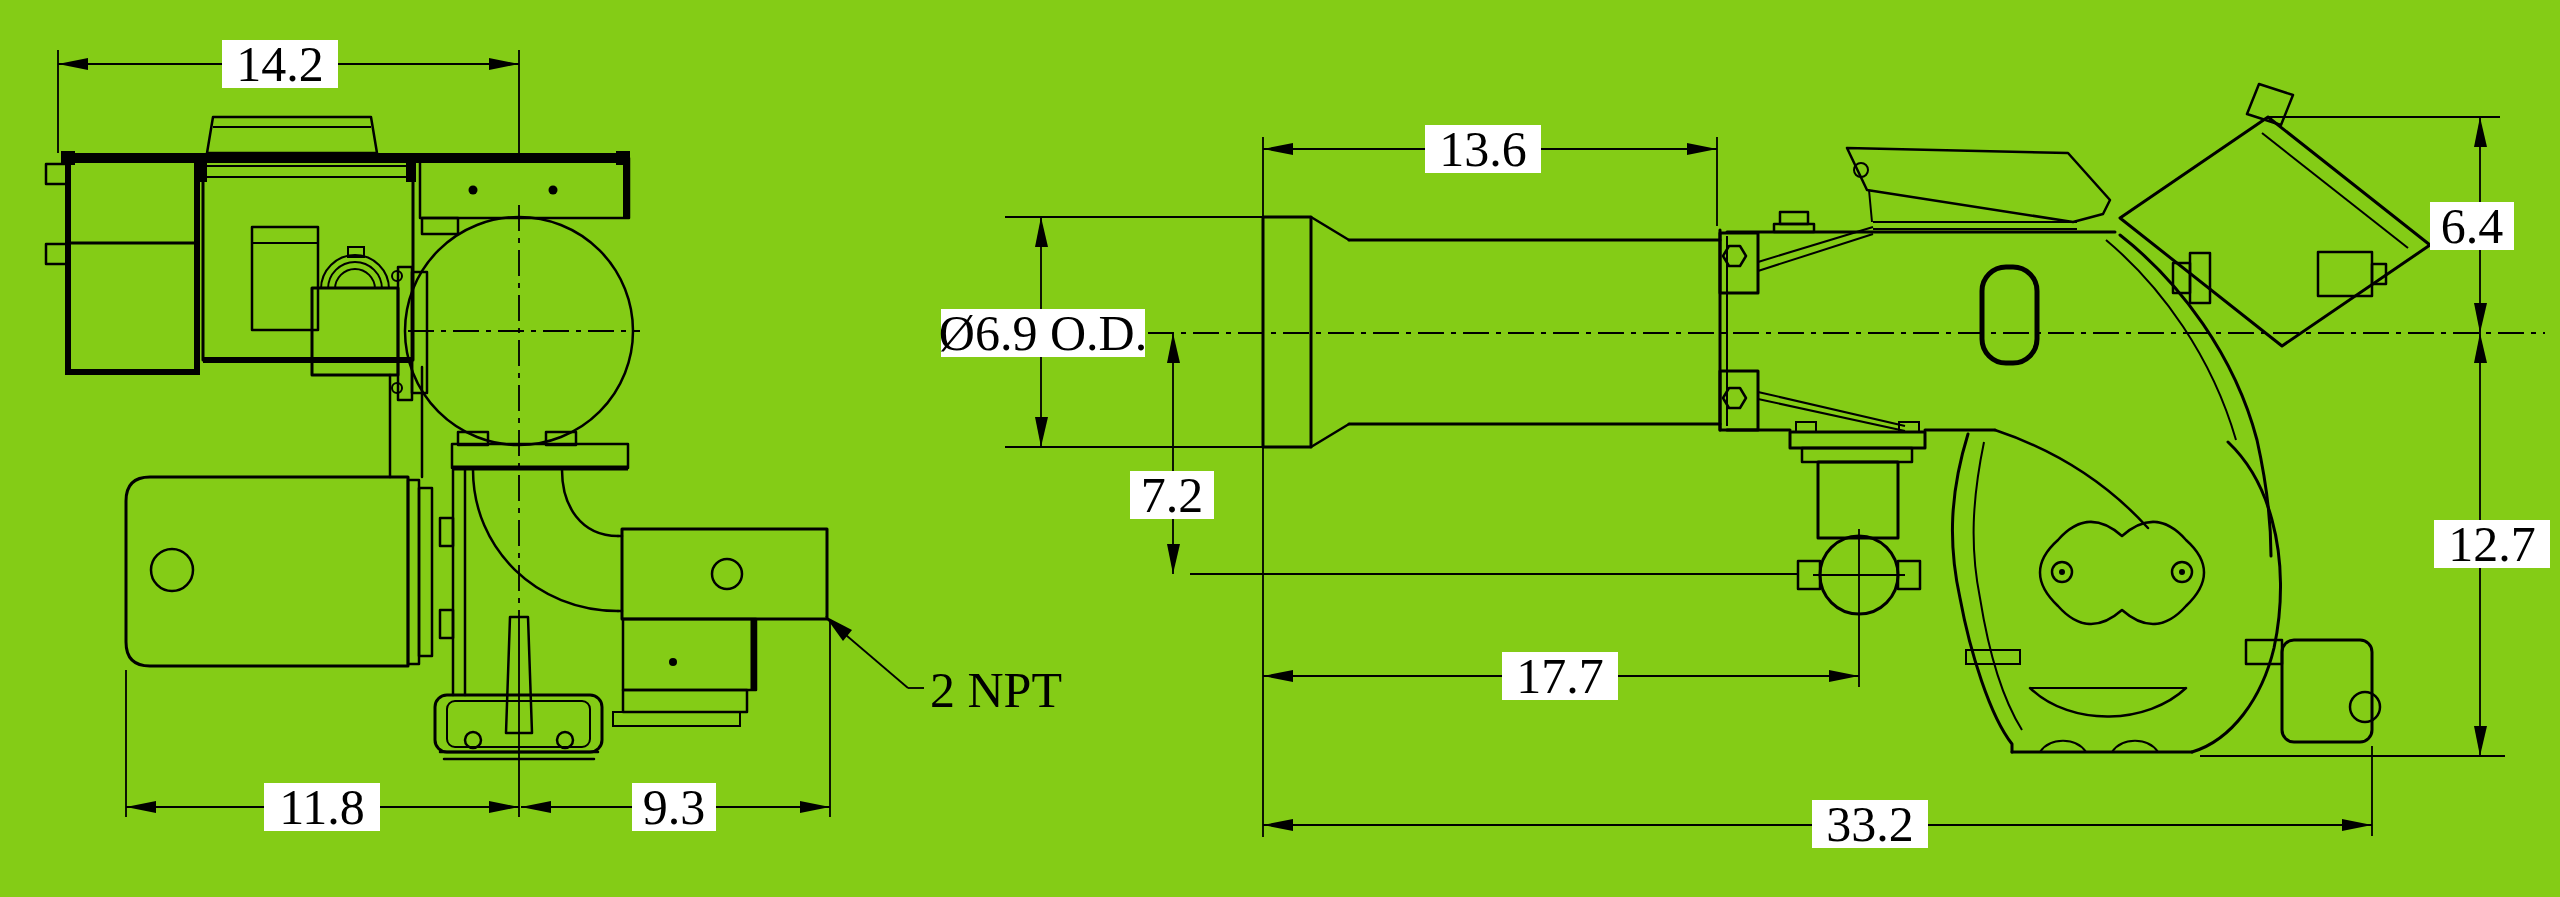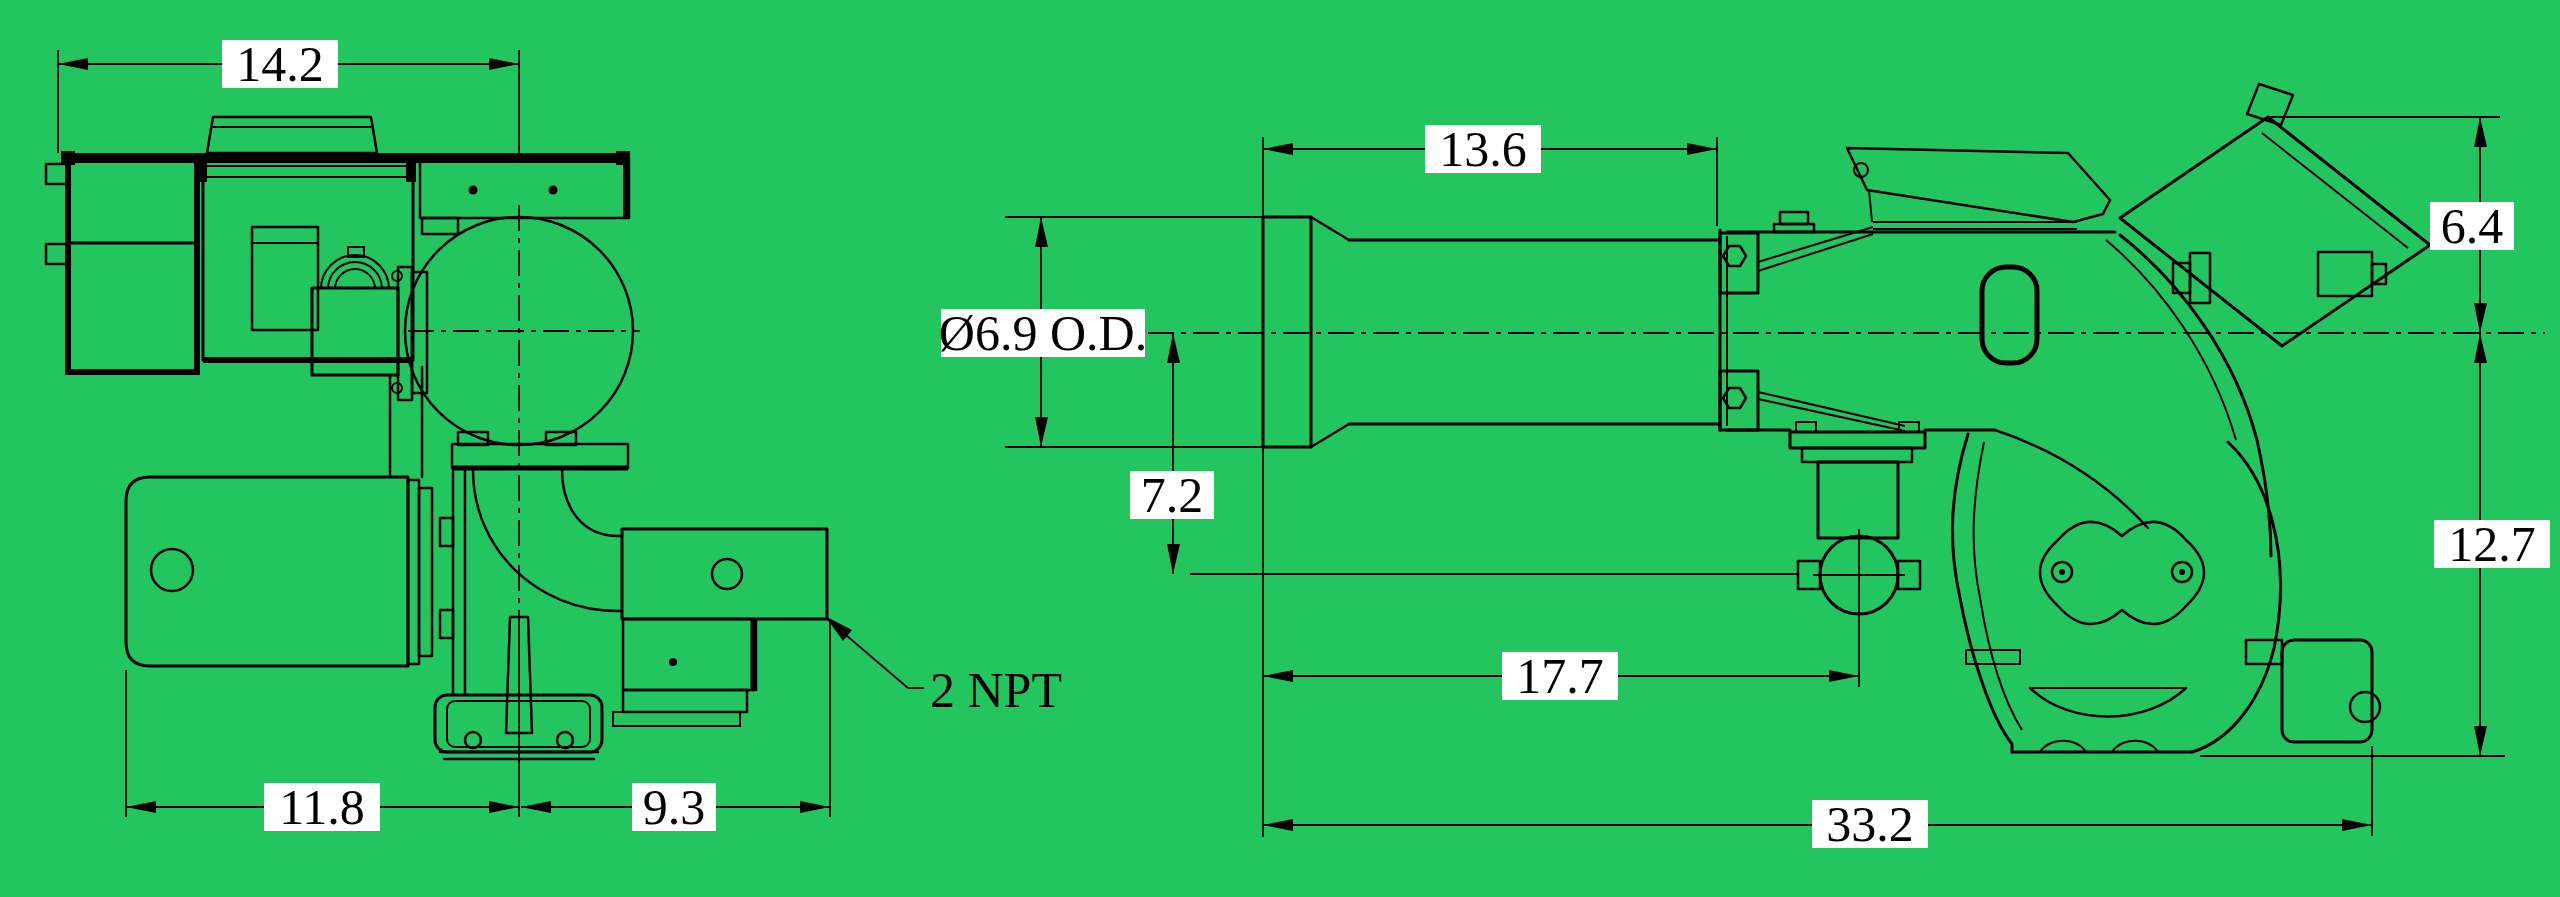--- a/index.html
+++ b/index.html
@@ -1,16 +1,16 @@
 <!DOCTYPE html>
 <html><head>
 <meta charset="utf-8">
 <style>
   html,body{margin:0;padding:0;background:#ffffff;}
-  .stage{position:relative;width:2560px;height:897px;background:#22c55e;overflow:hidden;}
+  .stage{position:relative;width:2560px;height:897px;background:#84cc16;overflow:hidden;}
   svg{display:block;}
   svg line,svg path,svg rect,svg circle,svg polygon,svg polyline{vector-effect:none;}
   .obj{stroke:#000;fill:none;stroke-width:2.5;stroke-linecap:round;stroke-linejoin:round;}
   .obj3{stroke:#000;fill:none;stroke-width:3;stroke-linecap:round;stroke-linejoin:round;}
   .thin{stroke:#000;fill:none;stroke-width:1.8;stroke-linecap:butt;}
   .w2{stroke:#000;fill:none;stroke-width:2;}
   .bold{stroke:#000;fill:none;stroke-width:5;}
   .bold6{stroke:#000;fill:none;stroke-width:6;}
   .bar{stroke:#000;fill:none;stroke-width:10;}
   .fill{fill:#000;stroke:none;}

